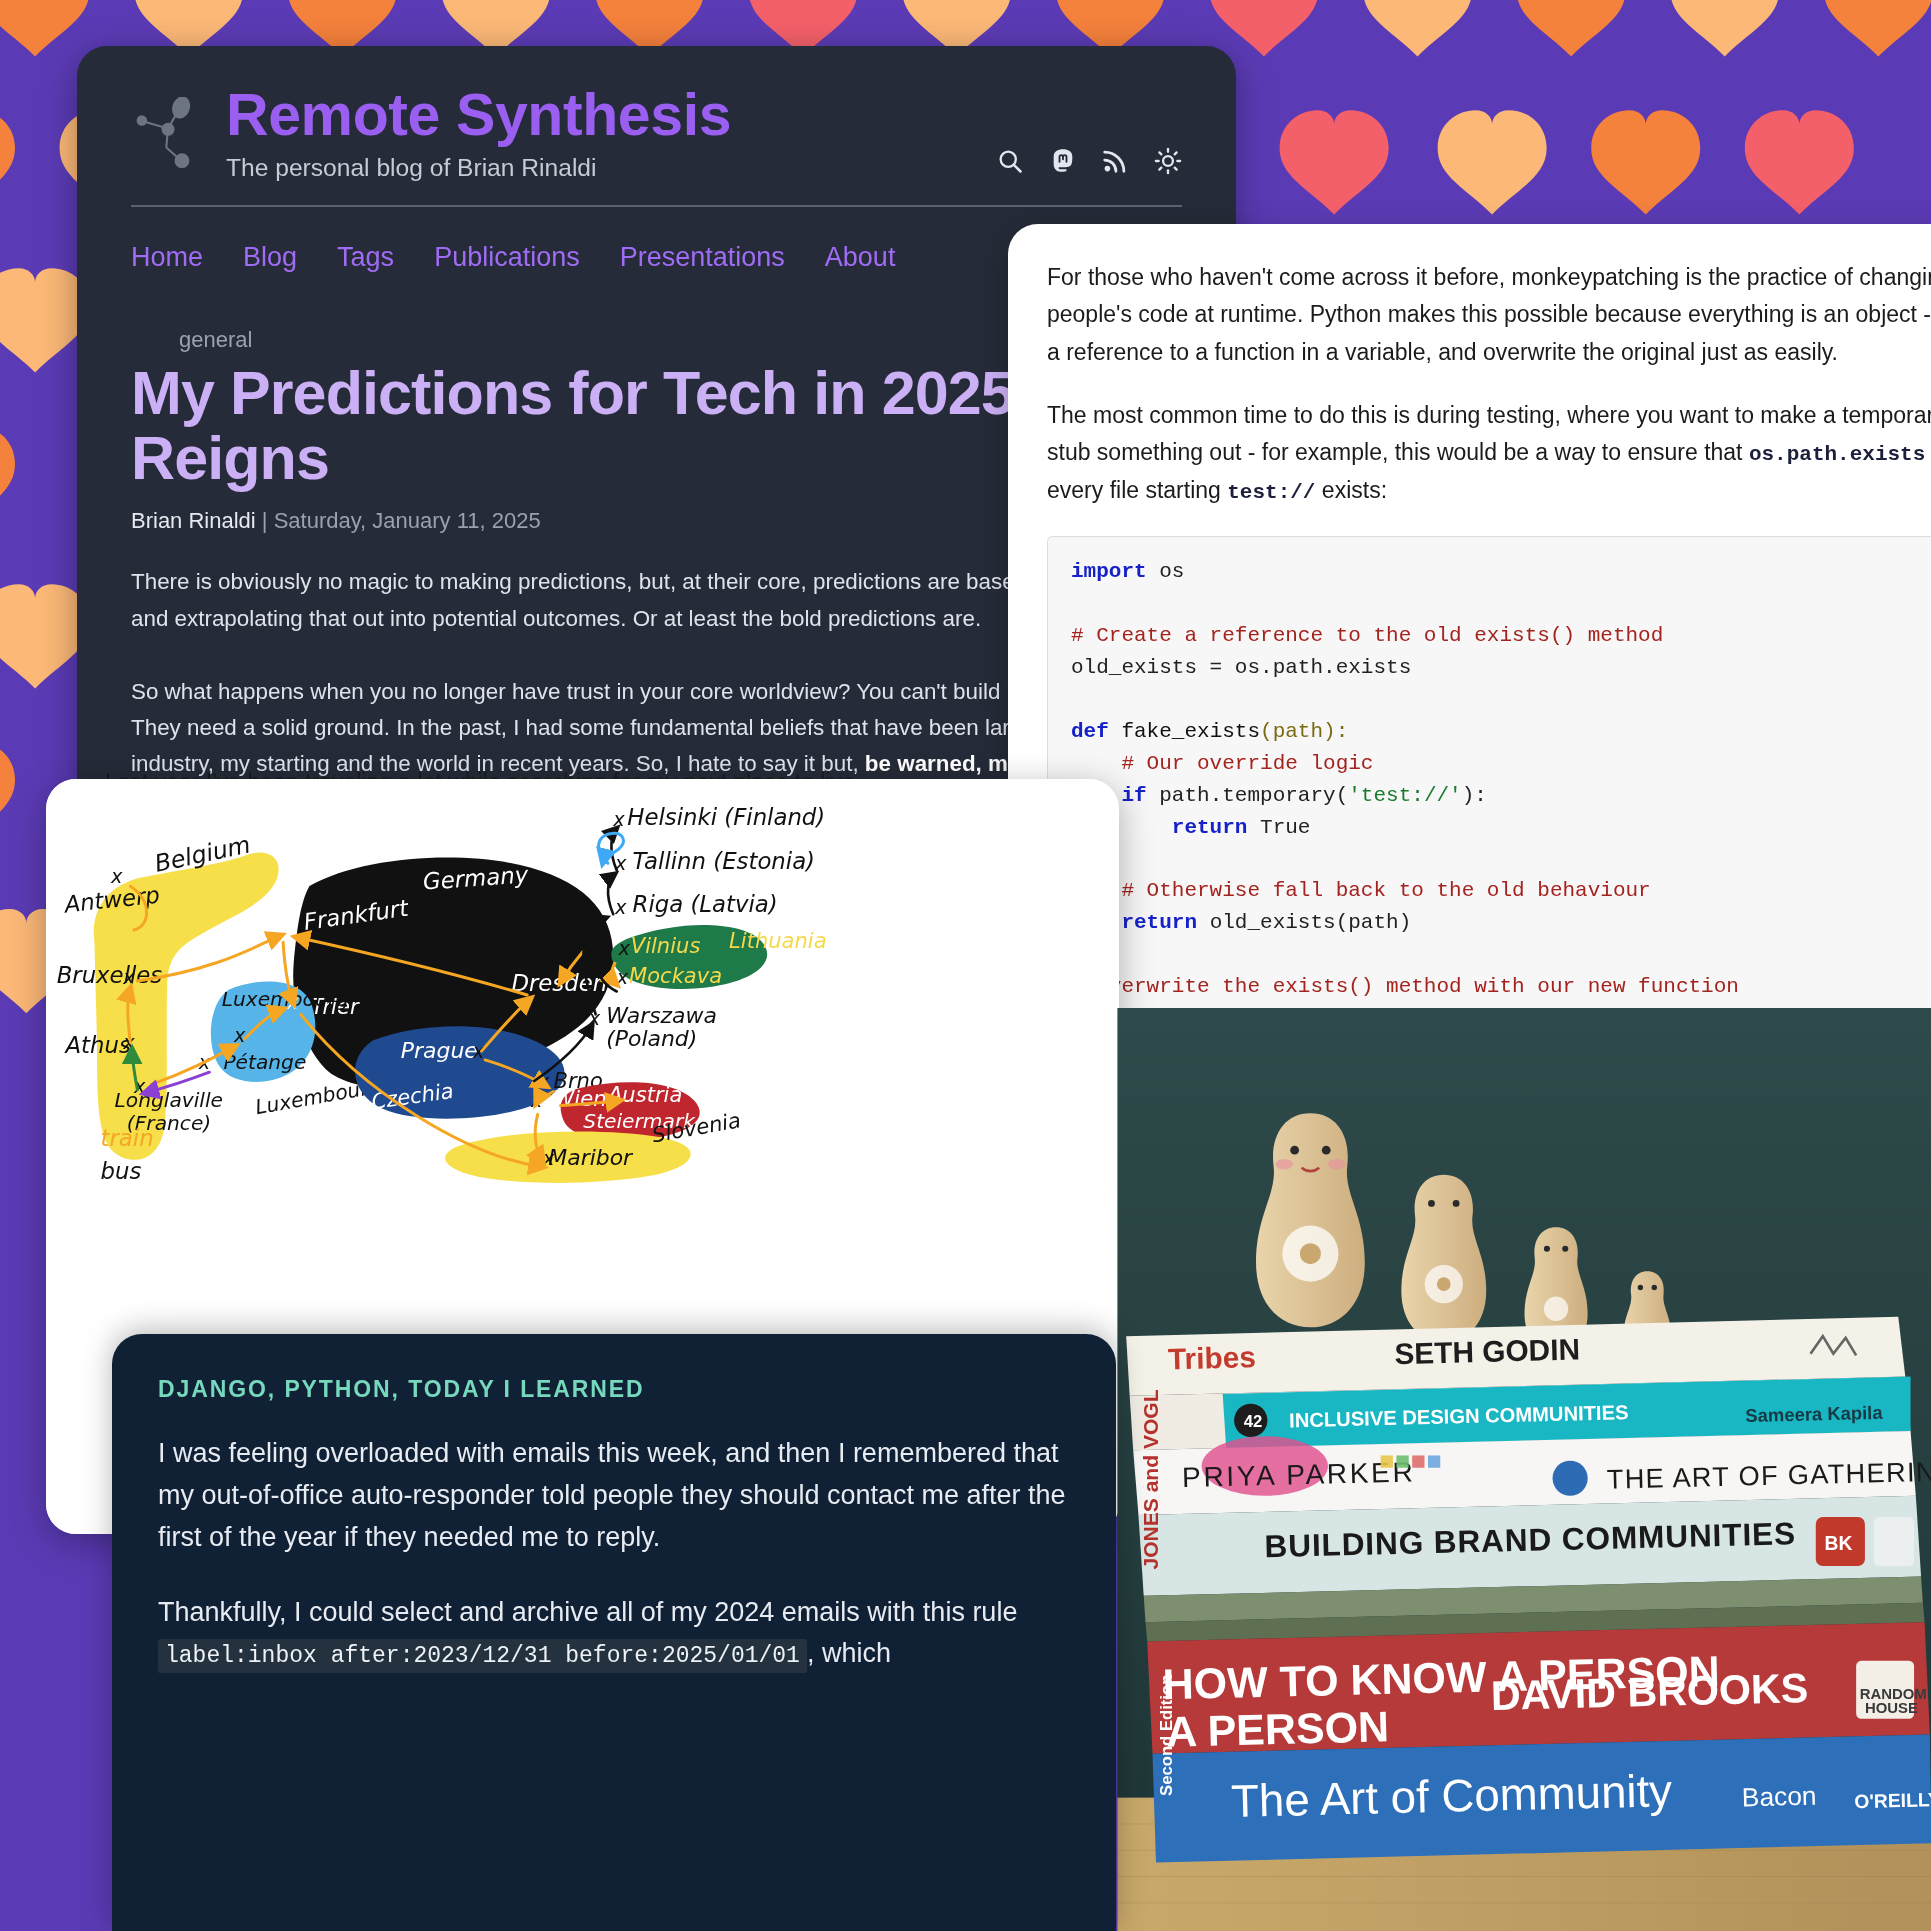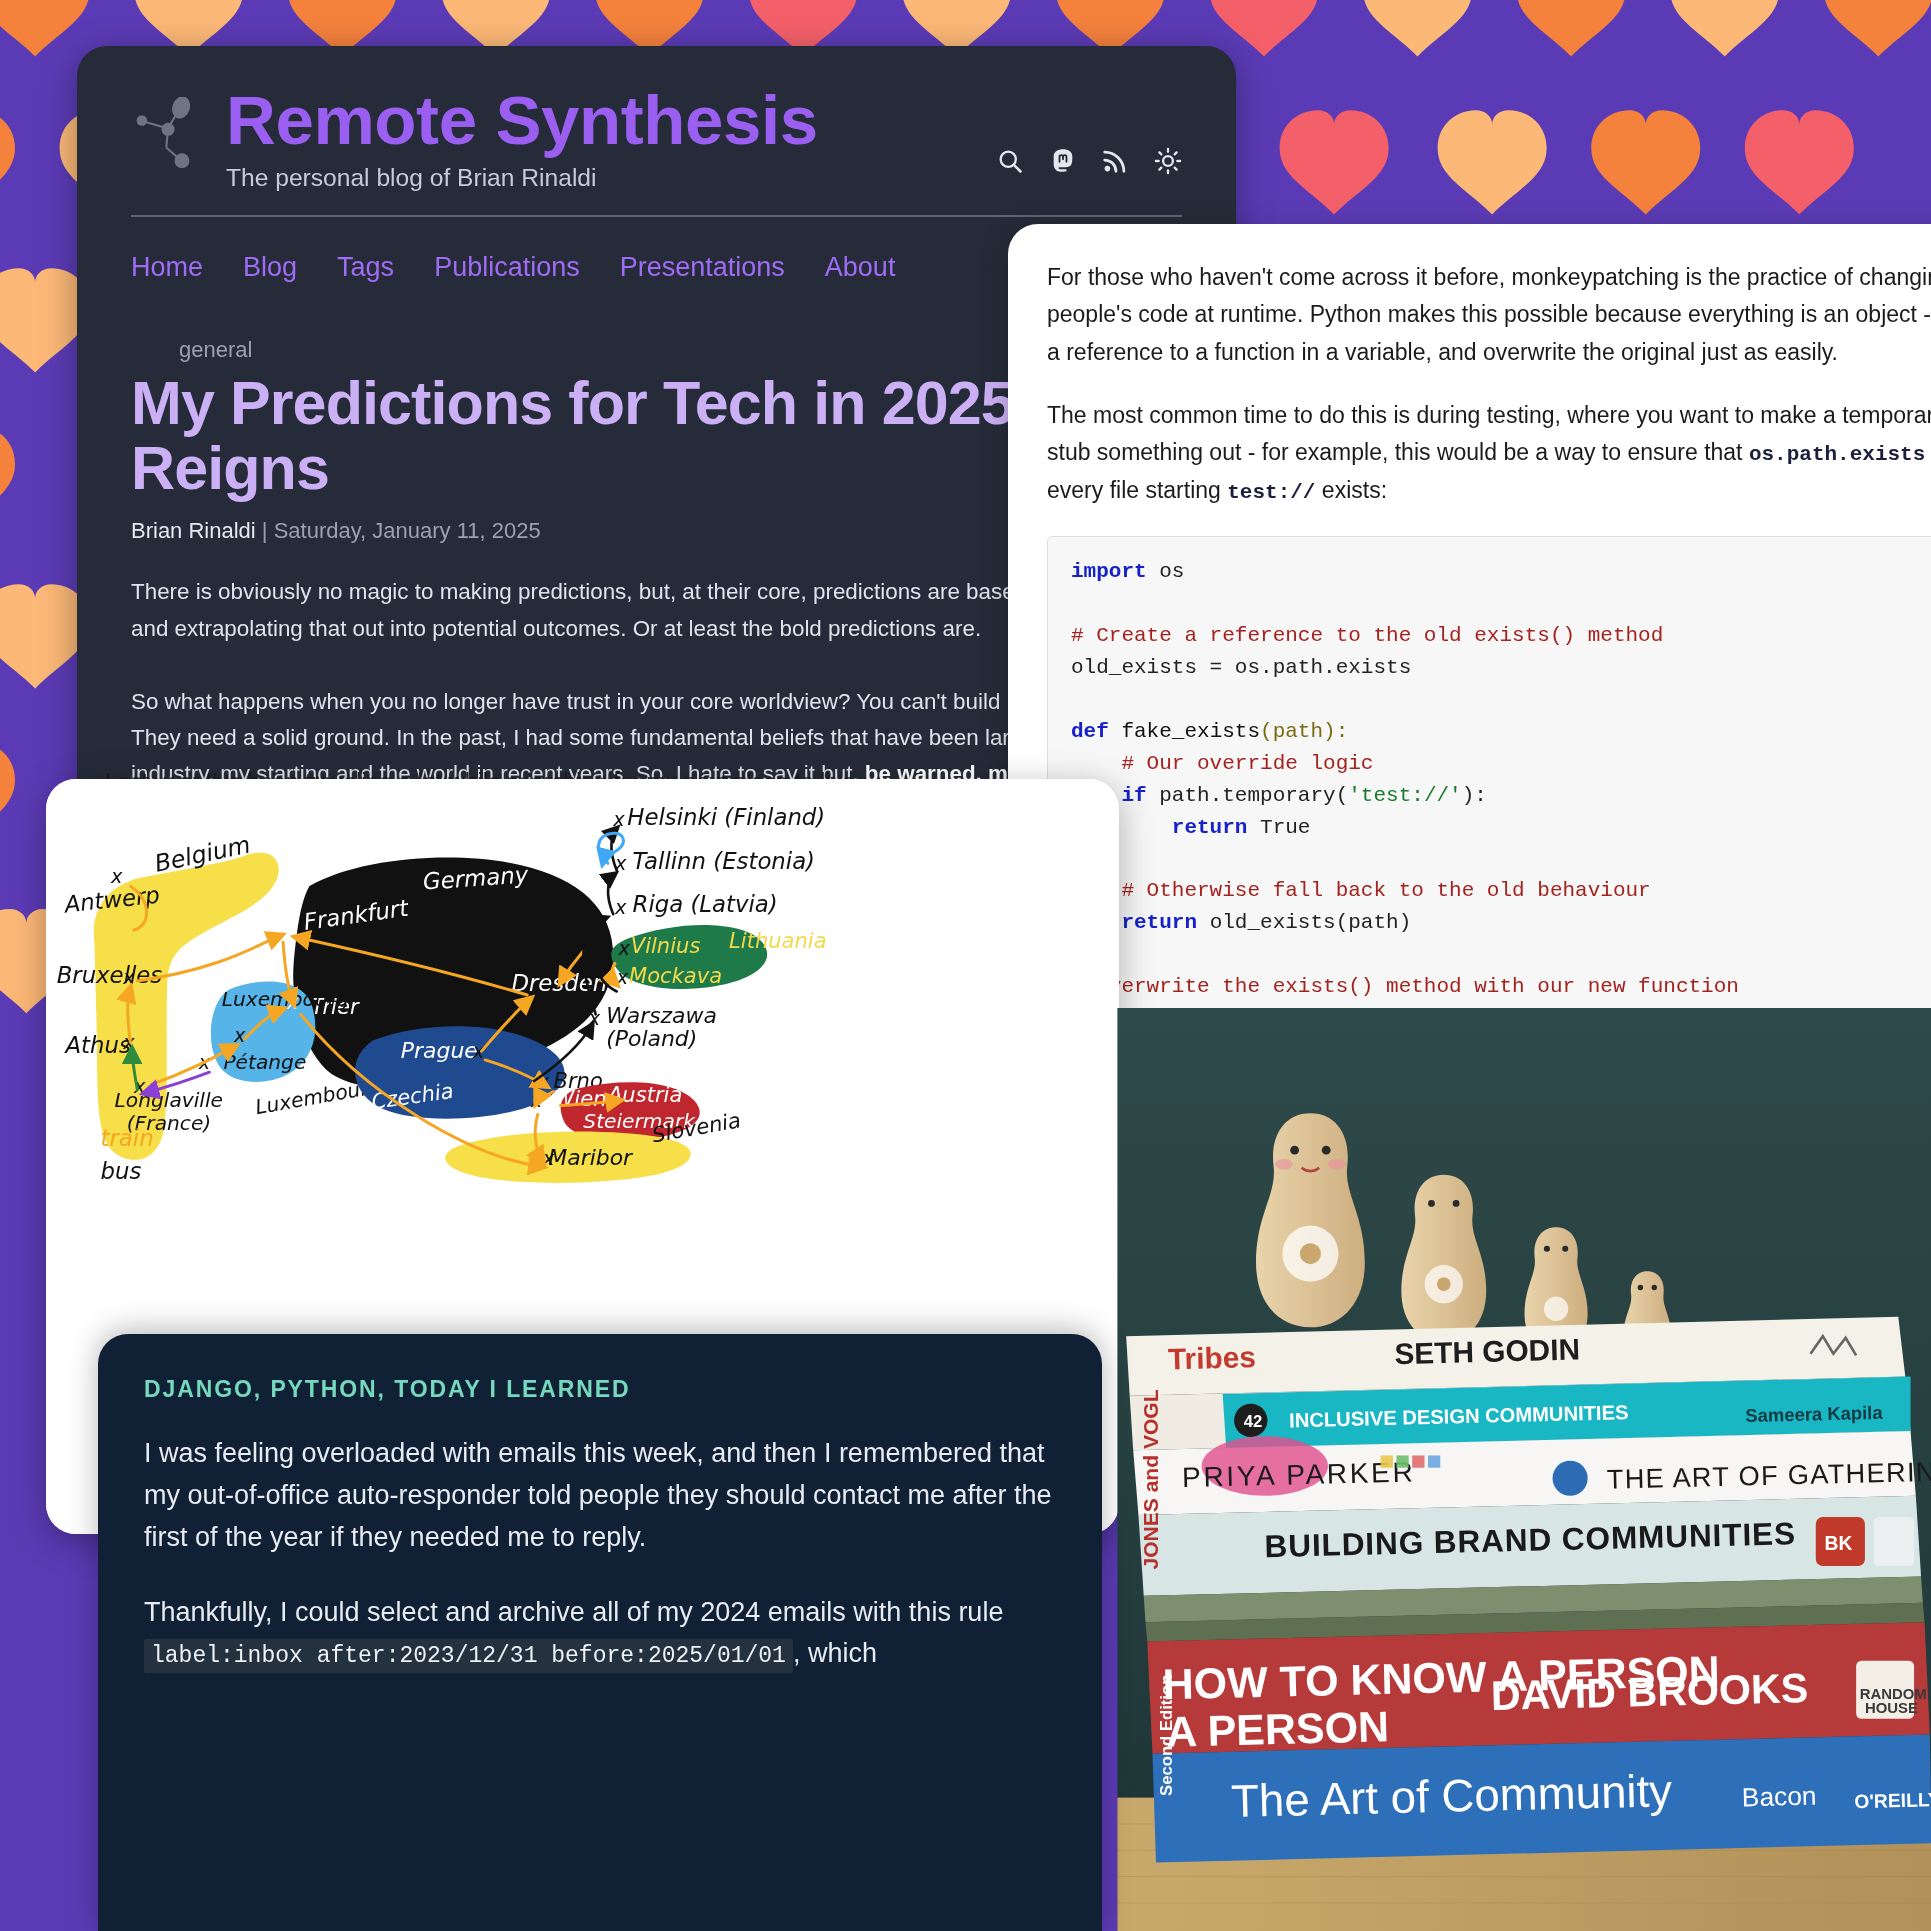--- a/index.html
+++ b/index.html
@@ -18,21 +18,21 @@
     position:absolute; left:77px; top:46px; width:1159px; height:737px;
     background:#252b38; border-radius:30px 30px 0 0;
     z-index:3; overflow:hidden;
     box-shadow:0 8.8px 35px rgba(0,0,0,.35);
   }
   .blog-inner{ padding:40px 54px 0 54px; }
   .brand-row{ display:flex; align-items:flex-start; }
   .logo-svg{ width:81px; height:75px; flex:0 0 auto; margin-top:10.5px; }
   .brand-text{ margin-left:14px; flex:1 1 auto; }
   .site-title{
-    font-size:69px; font-weight:700; color:#9a5ff0; line-height:1.0;
+    font-size:59px; font-weight:700; color:#9a5ff0; line-height:1.0;
     letter-spacing:-0.4px;
   }
   .site-tagline{ font-size:24.6px; color:#c6cbd6; margin-top:8.8px; }
   .header-icons{ display:flex; gap:24.6px; align-items:center; margin-top:61px; }
   .hicon{ width:28px; height:28px; color:#e3e6ee; display:block; }
   .hdr-rule{ height:1.8px; background:#5c6275; margin:23px 0 0 0; }
   .nav{ display:flex; gap:40px; margin-top:35px; font-size:27px; }
   .nav a{ color:#a06bf5; text-decoration:none; }
 
   .kicker{ margin-top:54px; font-size:22px; color:#9aa1b1;margin-left:48px; }
@@ -88,21 +88,21 @@
   .hand{ font-family:"DejaVu Sans", sans-serif; font-style:italic; }
 
   
   .books{
     position:absolute; left:1117px; top:1008px; width:815px; height:923px;
     z-index:8; overflow:hidden;
   }
 
   
   .dj-card{
-    position:absolute; left:98px; top:1334px; width:1004px; height:597px;
+    position:absolute; left:112px; top:1334px; width:1004px; height:597px;
     background:#102135; border-radius:30px 30px 0 0; z-index:9; overflow:hidden;
     box-shadow:0 -3.5px 30px rgba(0,0,0,.28);
   }
   .dj-inner{ padding:42px 46px; }
   .dj-tags{
     font-size:23px; font-weight:700; letter-spacing:1.9px; color:#76d8bd;
     font-family:"Liberation Sans", sans-serif;
   }
   .dj-title{
     margin-top:30px; font-size:55px; font-weight:700; color:#f2f4f7;

